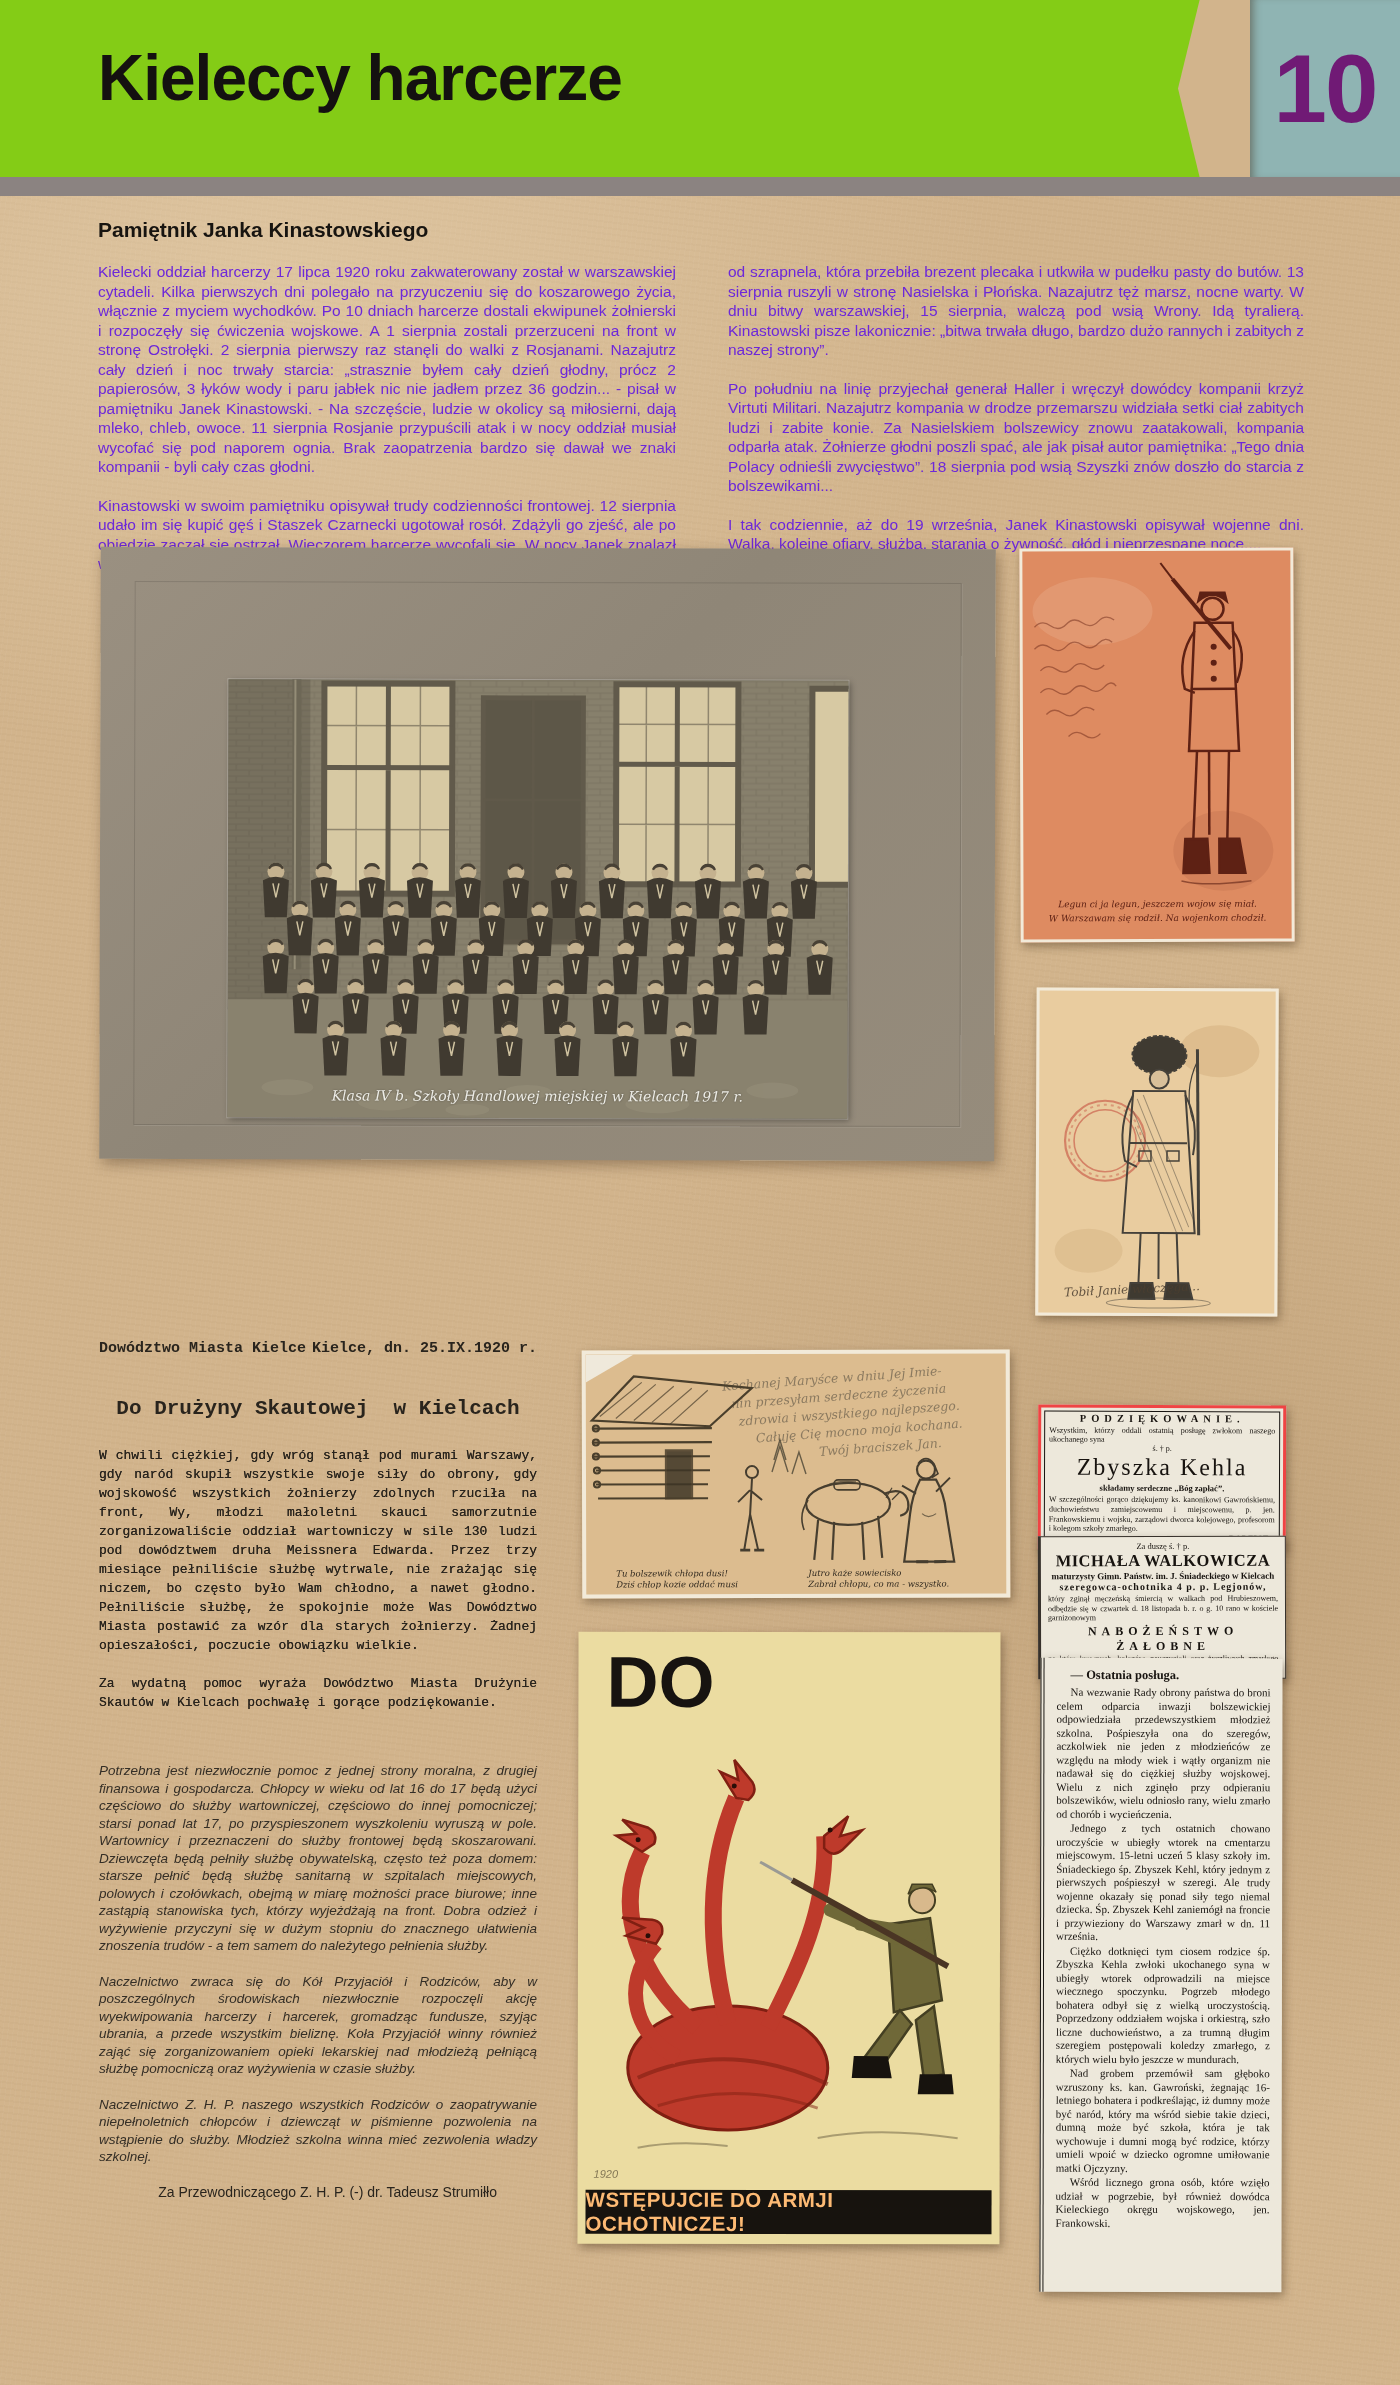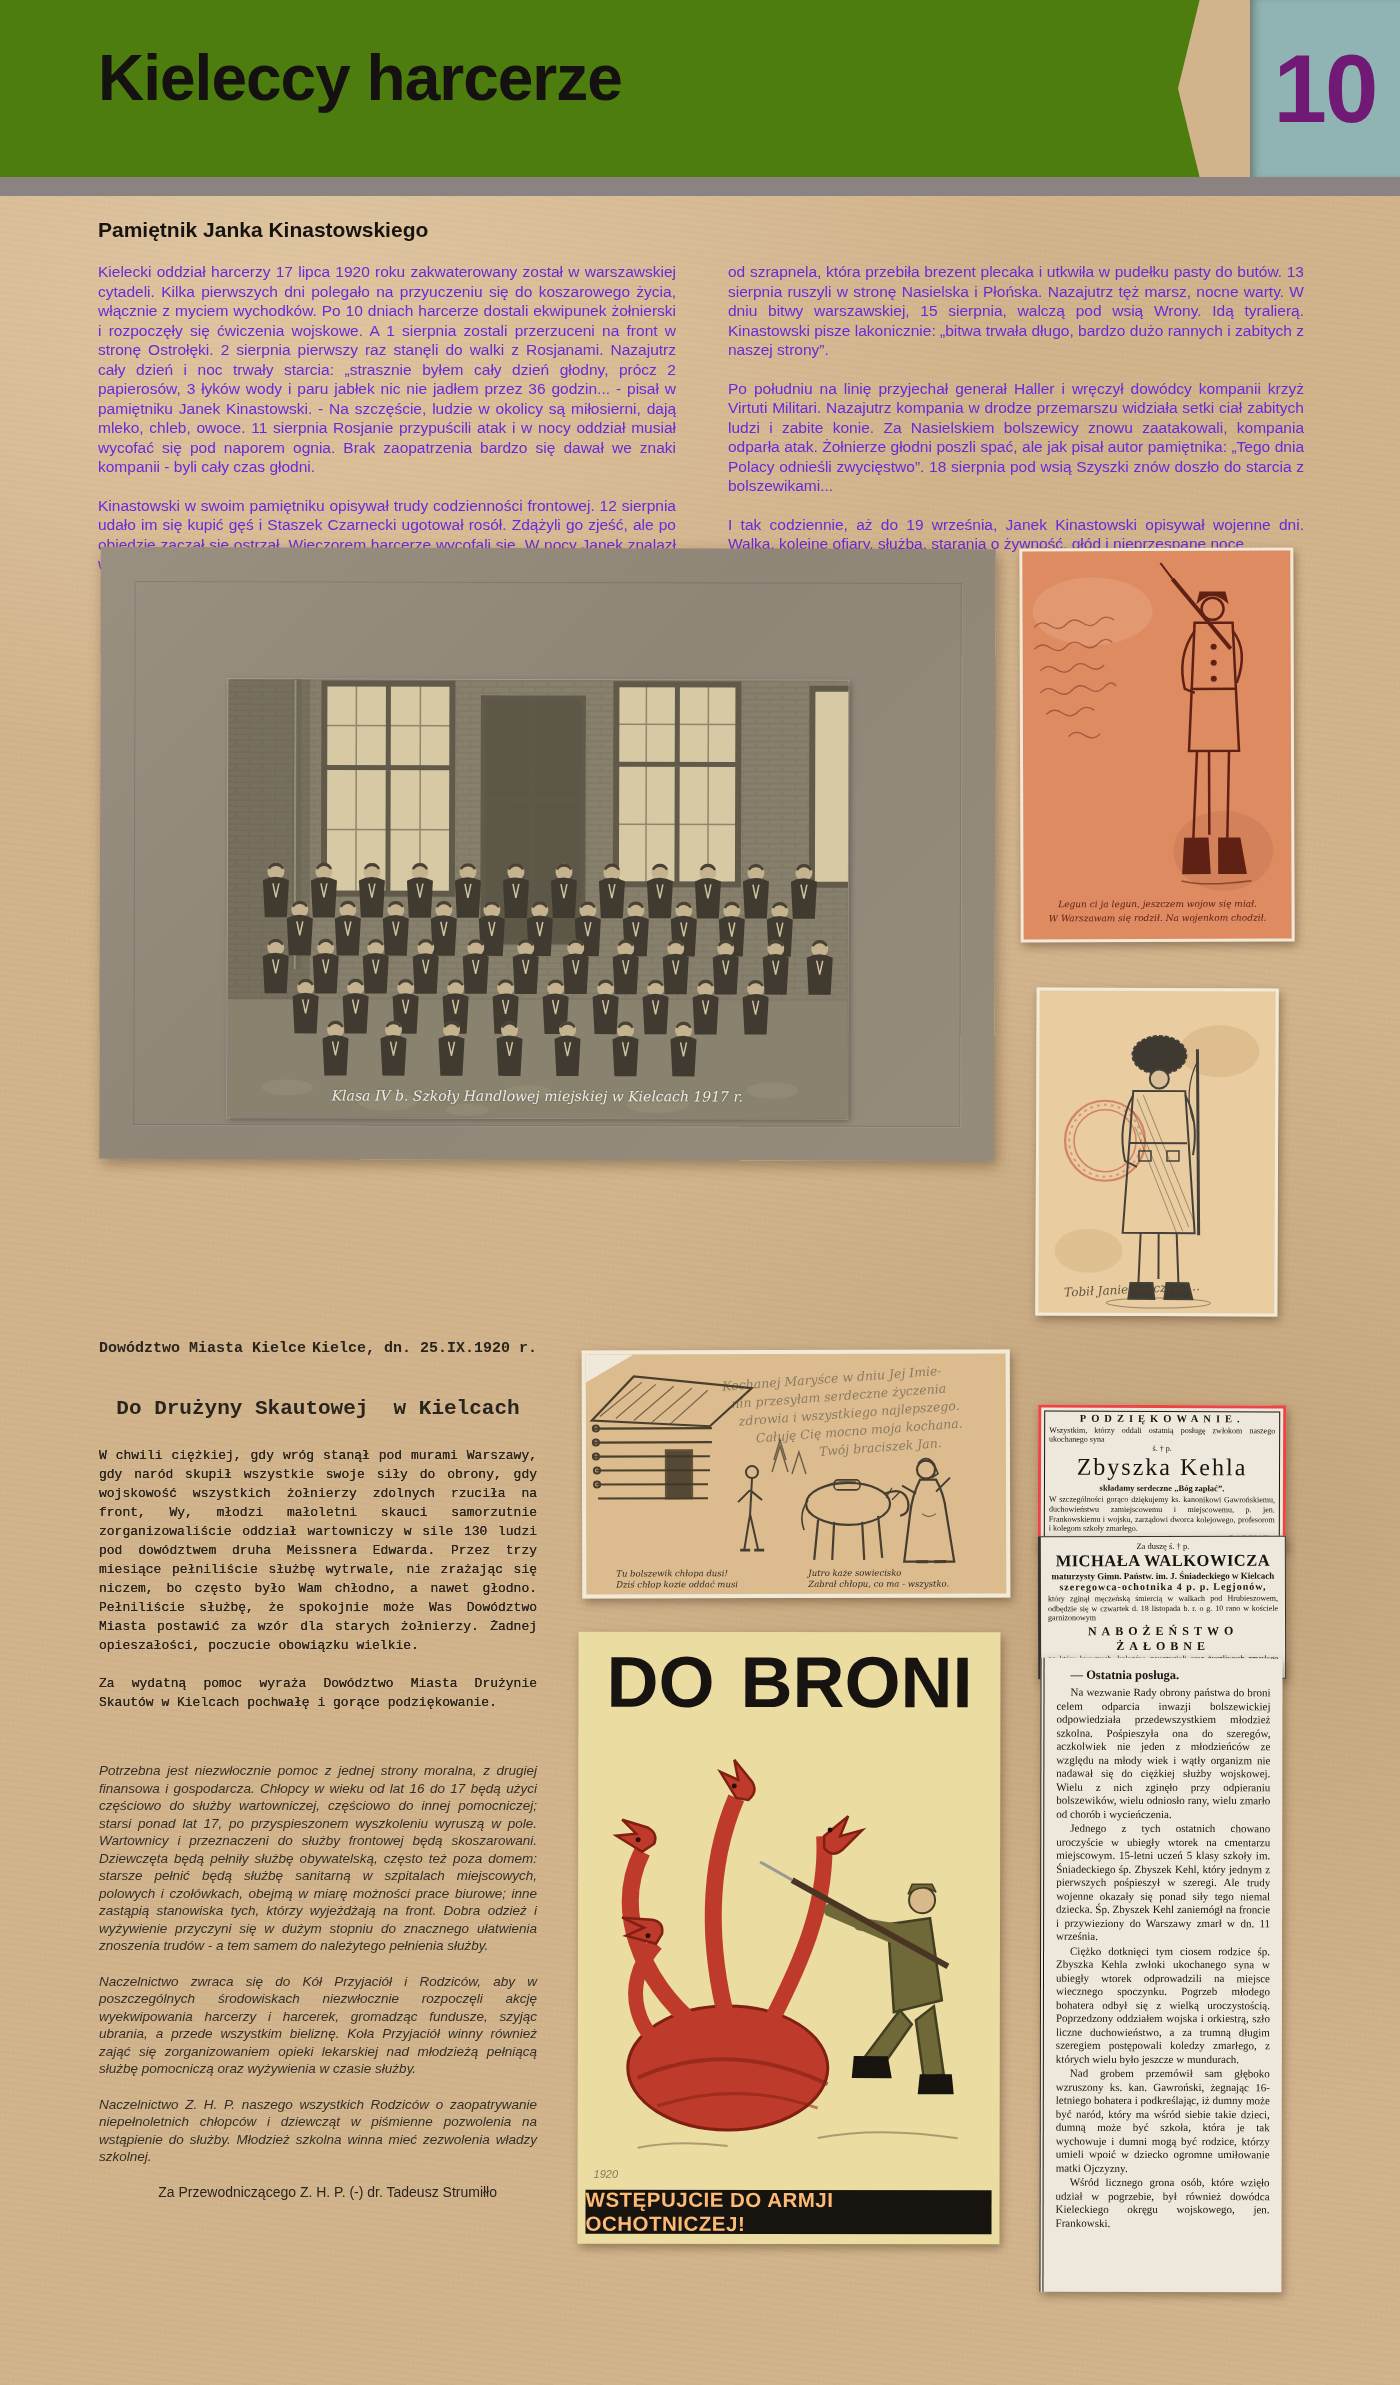--- a/index.html
+++ b/index.html
@@ -12,21 +12,21 @@
       radial-gradient(1200px 800px at 20% 12%, rgba(255,242,214,.28), transparent 60%),
       radial-gradient(1100px 900px at 85% 65%, rgba(118,84,42,.16), transparent 65%),
       repeating-linear-gradient(7deg, rgba(120,90,50,.035) 0 2px, transparent 2px 6px),
       repeating-linear-gradient(97deg, rgba(255,255,255,.03) 0 1px, transparent 1px 5px);
     font-family:"Liberation Sans", sans-serif;
     color:#332d25;
   }
   .abs{position:absolute;}
 
   
-  .header{left:0;top:0;width:1400px;height:177px;background:#4d7c0f;}
+  .header{left:0;top:0;width:1400px;height:177px;background:#84cc16;}
   .header-title{left:98px;top:46px;font-weight:900;font-size:64px;line-height:1;
     letter-spacing:-1px;color:#141110;font-family:"Liberation Sans",sans-serif;}
   .header-notch{left:1178px;top:0;width:72px;height:177px;background:#D2B48C;
     clip-path:polygon(100% 0, 30% 0, 0 50%, 30% 100%, 100% 100%);}
   .page-number-box{left:1250px;top:0;width:150px;height:177px;background:#8FB4B3;
     display:flex;align-items:center;justify-content:center;
     box-shadow:inset 8px 0 8px -5px rgba(60,40,20,.45);}
   .page-number-box span{font-weight:700;font-size:96px;color:#701a75;letter-spacing:-2px;}
   .divider{left:0;top:177px;width:1400px;height:19px;background:#8B8381;}
 
@@ -397,21 +397,20 @@
     <p>Potrzebna jest niezwłocznie pomoc z jednej strony moralna, z drugiej finansowa i gospodarcza. Chłopcy w wieku od lat 16 do 17 będą użyci częściowo do służby wartowniczej, częściowo do innej pomocniczej; starsi ponad lat 17, po przyspieszonem wyszkoleniu wyruszą w pole. Wartownicy i przeznaczeni do służby frontowej będą skoszarowani. Dziewczęta będą pełniły służbę obywatelską, często też poza domem: starsze pełnić będą służbę sanitarną w szpitalach miejscowych, polowych i czołówkach, obejmą w miarę możności prace biurowe; inne zastąpią stanowiska tych, którzy wyjeżdżają na front. Dobra odzież i wyżywienie przyczyni się w dużym stopniu do znacznego ułatwienia znoszenia trudów - a tem samem do należytego pełnienia służby.</p>
     <p>Naczelnictwo zwraca się do Kół Przyjaciół i Rodziców, aby w poszczególnych środowiskach niezwłocznie rozpoczęli akcję wyekwipowania harcerzy i harcerek, gromadząc fundusze, szyjąc ubrania, a przede wszystkim bieliznę. Koła Przyjaciół winny również zająć się zorganizowaniem opieki lekarskiej nad młodzieżą pełniącą służbę pomocniczą oraz wyżywienia w czasie służby.</p>
     <p>Naczelnictwo Z. H. P. naszego wszystkich Rodziców o zaopatrywanie niepełnoletnich chłopców i dziewcząt w piśmienne pozwolenia na wstąpienie do służby. Młodzież szkolna winna mieć zezwolenia władzy szkolnej.</p>
   </div>
   <div class="letter-signature">Za Przewodniczącego Z. H. P. (-) dr. Tadeusz Strumiłło</div>
 </div>
 
 <div class="abs paper poster">
   <div class="poster-title">
     <span>DO</span>
-    <span>BRONI</span>
   </div>
   <svg class="poster-art" viewBox="0 0 422 460">
 
     <g>
       <ellipse cx="150" cy="340" rx="100" ry="62" fill="#BE3A2B" stroke="#801f12" stroke-width="3"></ellipse>
       <path d="M60,350 q90,-40 190,6" stroke="#801f12" stroke-width="4" fill="none" opacity=".6"></path>
       <path d="M80,378 q80,-26 160,2" stroke="#801f12" stroke-width="3" fill="none" opacity=".5"></path>
 
       <path d="M120,300 C60,250 36,180 64,124" stroke="#BE3A2B" stroke-width="17" fill="none"></path>
       <path d="M150,296 C130,220 128,140 158,70" stroke="#BE3A2B" stroke-width="17" fill="none"></path>

